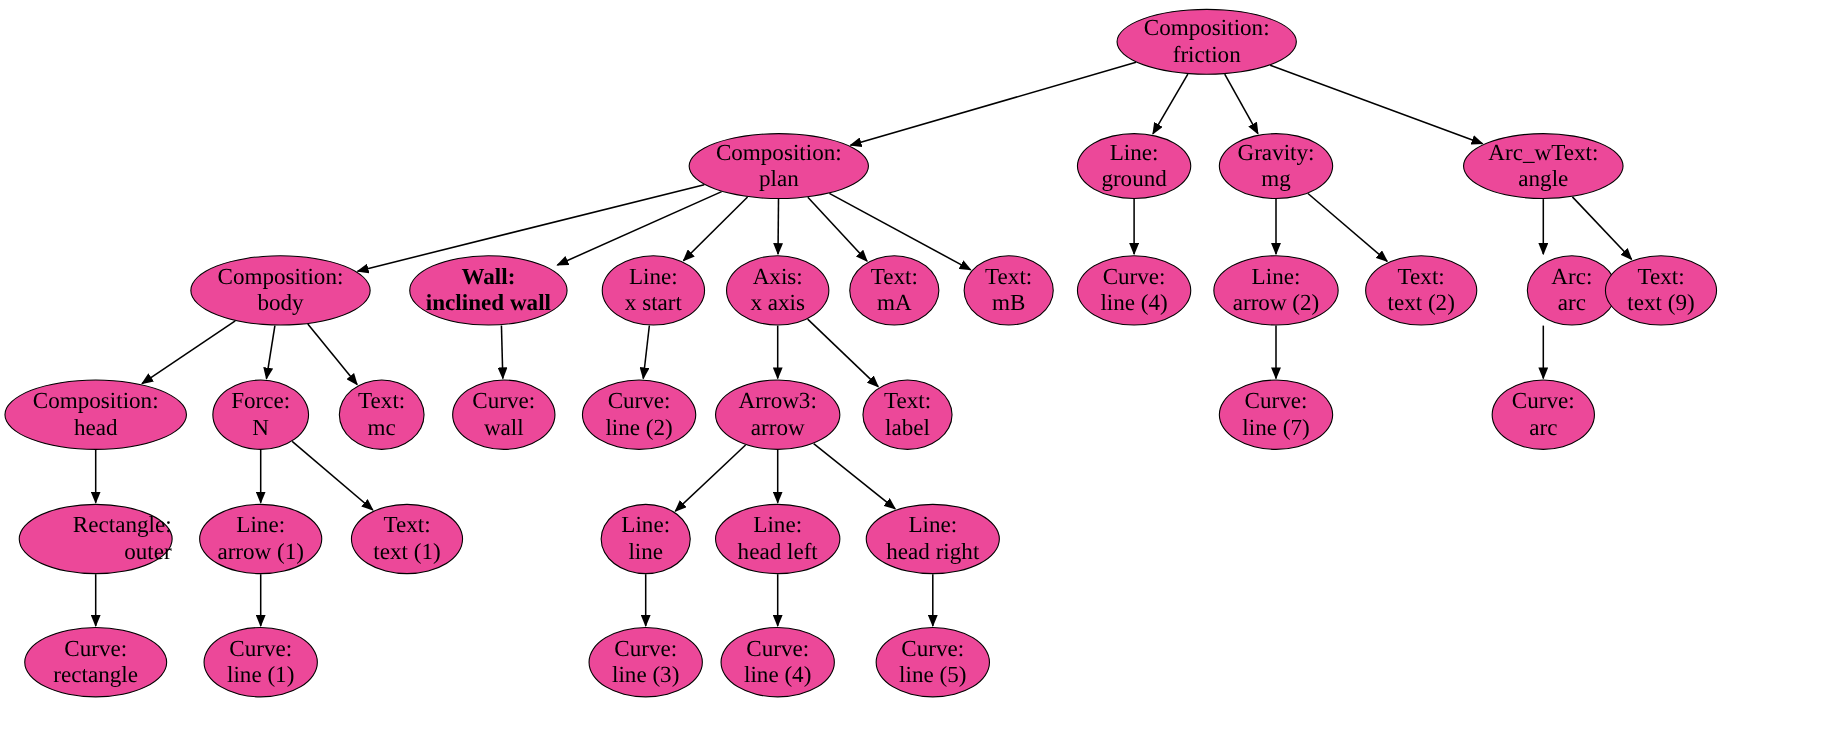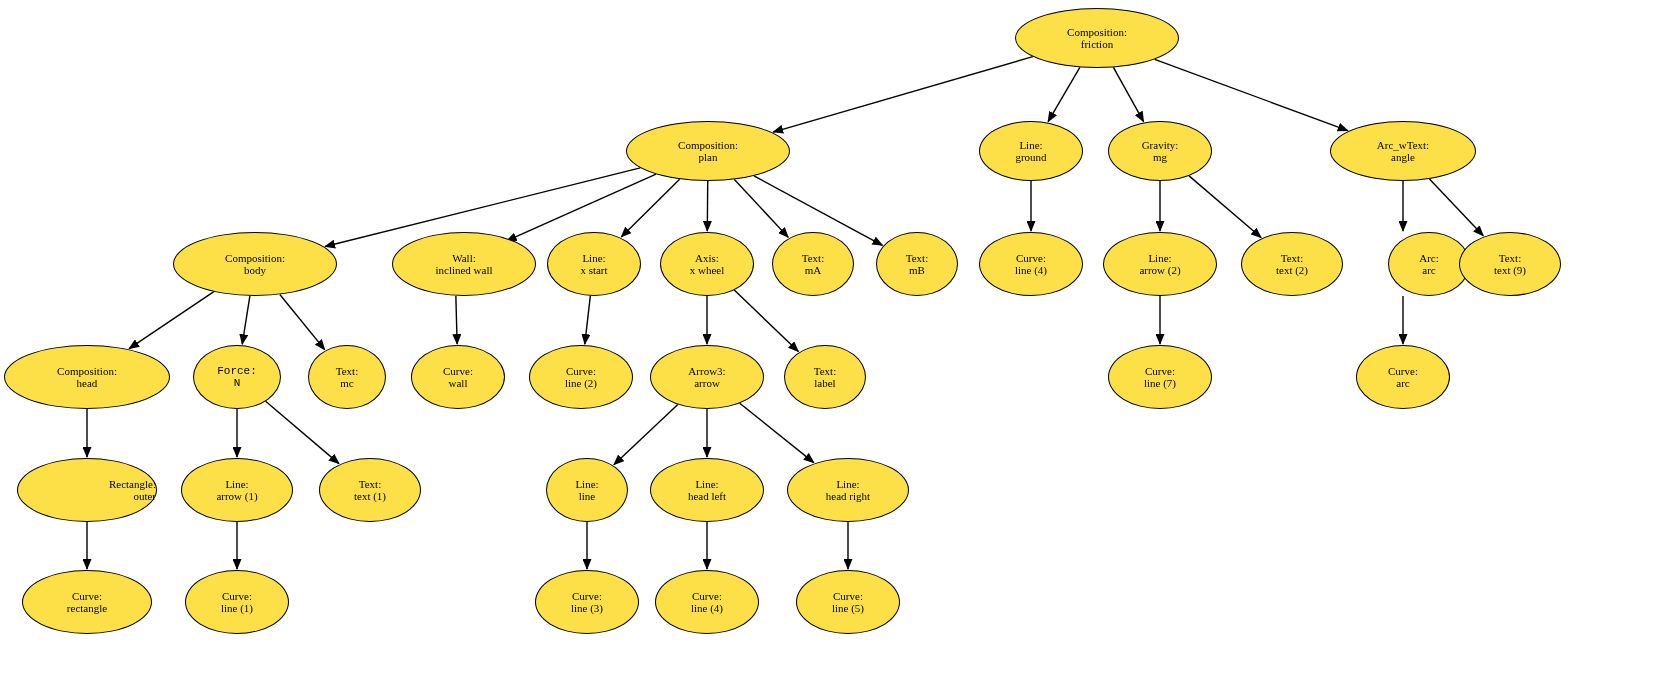--- a/index.html
+++ b/index.html
@@ -25,25 +25,25 @@
   }
   .node {
     position: absolute;
     display: flex;
     flex-direction: column;
     align-items: center;
     justify-content: center;
     box-sizing: border-box;
     border: 1.3px solid #000000;
     border-radius: 50% / 50%;
-    background: #fde047;
+    background: #ec4899;
     color: #000000;
     text-align: center;
     line-height: 1.12;
-    font-size: 11px;
+    font-size: 21px;
     white-space: nowrap;
     transform: translate(-50%, -50%);
   }
   .node .l1, .node .l2 {
     display: block;
   }
 </style>
 </head>
 <body>
 
@@ -110,31 +110,31 @@
         <span class="l2">mg</span>
       </div>
       <div class="node" style="left: 1403px; top: 151px; width: 146px; height: 60px;">
         <span class="l1">Arc_wText:</span>
         <span class="l2">angle</span>
       </div>
       <div class="node" style="left: 255px; top: 264px; width: 164px; height: 64px;">
         <span class="l1">Composition:</span>
         <span class="l2">body</span>
       </div>
-      <div class="node" style="left: 464px; top: 264px; width: 144px; height: 64px;">
+      <div class="node" style="left: 444px; top: 264px; width: 144px; height: 64px; font-weight: bold;">
         <span class="l1">Wall:</span>
         <span class="l2">inclined wall</span>
       </div>
       <div class="node" style="left: 594px; top: 264px; width: 94px; height: 64px;">
         <span class="l1">Line:</span>
         <span class="l2">x start</span>
       </div>
       <div class="node" style="left: 707px; top: 264px; width: 94px; height: 64px;">
         <span class="l1">Axis:</span>
-        <span class="l2">x wheel</span>
+        <span class="l2">x axis</span>
       </div>
       <div class="node" style="left: 813px; top: 264px; width: 82px; height: 64px;">
         <span class="l1">Text:</span>
         <span class="l2">mA</span>
       </div>
       <div class="node" style="left: 917px; top: 264px; width: 82px; height: 64px;">
         <span class="l1">Text:</span>
         <span class="l2">mB</span>
       </div>
       <div class="node" style="left: 1031px; top: 264px; width: 104px; height: 64px;">
@@ -154,21 +154,21 @@
         <span class="l2">arc</span>
       </div>
       <div class="node" style="left: 1510px; top: 264px; width: 102px; height: 64px;">
         <span class="l1">Text:</span>
         <span class="l2">text (9)</span>
       </div>
       <div class="node" style="left: 87px; top: 377px; width: 166px; height: 64px;">
         <span class="l1">Composition:</span>
         <span class="l2">head</span>
       </div>
-      <div class="node" style="left: 237px; top: 377px; width: 88px; height: 64px; font-family: Liberation Mono, monospace;">
+      <div class="node" style="left: 237px; top: 377px; width: 88px; height: 64px;">
         <span class="l1">Force:</span>
         <span class="l2">N</span>
       </div>
       <div class="node" style="left: 347px; top: 377px; width: 78px; height: 64px;">
         <span class="l1">Text:</span>
         <span class="l2">mc</span>
       </div>
       <div class="node" style="left: 458px; top: 377px; width: 94px; height: 64px;">
         <span class="l1">Curve:</span>
         <span class="l2">wall</span>

